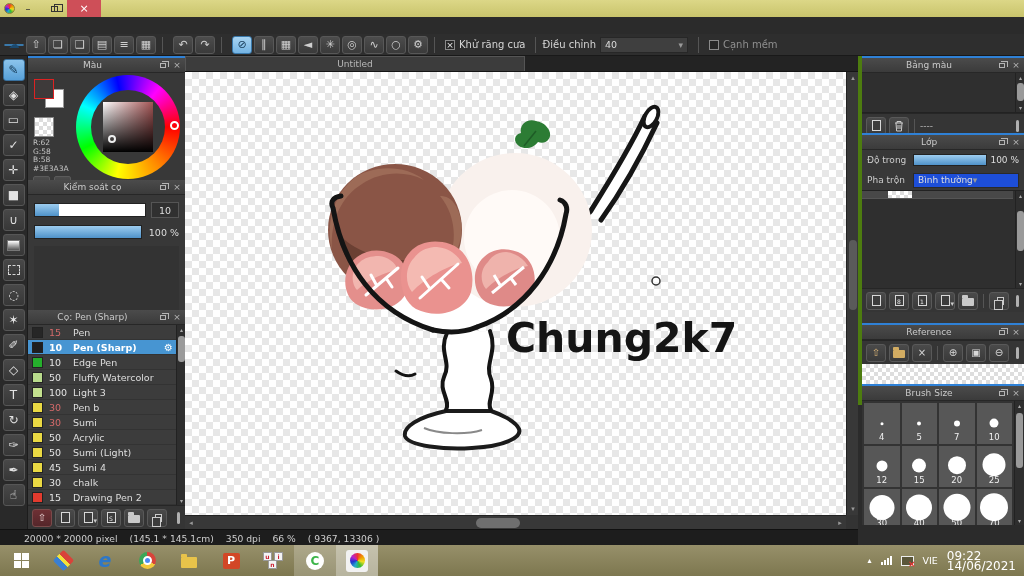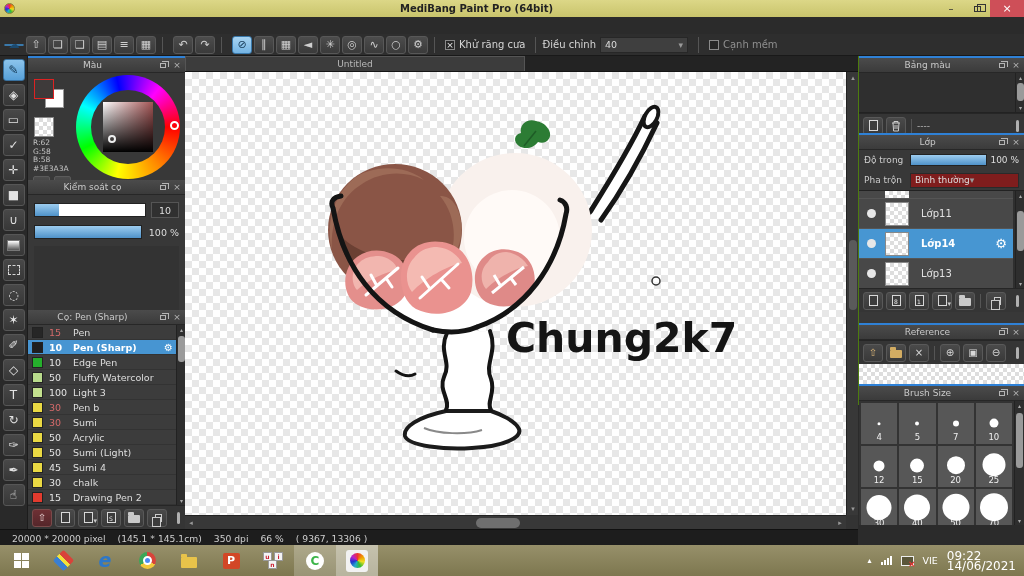--- a/index.html
+++ b/index.html
@@ -40,21 +40,21 @@
 
 
 .toolrail{position:absolute;top:56px;left:0;width:28px;height:473px;background:#292929;display:flex;flex-direction:column;align-items:center;padding-top:3px;gap:3px;border-right:1px solid #1c1c1c}
 .rail-btn{width:22px;height:22px;flex:0 0 22px;background:linear-gradient(#484848,#373737);border:1px solid #565656;border-radius:3px;display:flex;align-items:center;justify-content:center;color:#e2e2e2;font-size:12px}
 .rail-btn.selected{background:linear-gradient(#8cc4ec,#57a0d8);border-color:#39719f;color:#10344f}
 .rail-btn .tglyph.gradient{width:13px;height:11px;background:linear-gradient(#fff,#555);border:1px solid #777}
 .rail-btn .tglyph.dashed{width:12px;height:10px;border:1px dashed #d5d5d5}
 
 
 .leftpanels{position:absolute;top:56px;left:28px;width:157px;height:473px;background:#383838}
-.rightpanels{position:absolute;top:56px;right:0;width:166px;height:349px;background:#383838;border-left:1px solid #4d7c0f}
+.rightpanels{position:absolute;top:56px;right:0;width:166px;height:349px;background:#383838;border-left:4px solid #4d7c0f}
 .panel{position:absolute;left:0;right:0;overflow:hidden}
 .accent{height:2px;background:#2f81d6}
 .panel-header{height:15px;background:linear-gradient(#4b4b4b,#3b3b3b);border-bottom:1px solid #272727;display:flex;align-items:center}
 .panel-title{flex:1;text-align:center;font-size:9px;color:#c9c9c9}
 .ph-btn{width:12px;height:11px;display:flex;align-items:center;justify-content:center;color:#b5b5b5;font-size:9px;margin-right:2px}
 .pop-glyph{position:relative;width:6px;height:5px;border:1px solid #b5b5b5}
 .pop-glyph::before{content:"";position:absolute;left:1px;top:-3px;width:6px;height:5px;border-top:1px solid #b5b5b5;border-right:1px solid #b5b5b5}
 
 
 .panel-mau{top:0;height:124px}
@@ -135,21 +135,21 @@
 .v-thumb{position:absolute;top:38%;left:2px;width:8px;height:70px;background:#5a5a5a;border-radius:4px}
 
 
 .panel-bangmau{top:0;height:77px}
 .bm-list{position:relative;height:40px;background:#2f2f2f;border-bottom:1px solid #222}
 .panel-lop{top:77px;height:200px}
 .lop-row{display:flex;align-items:center;padding:0 5px;height:20px}
 .lop-label{width:46px;font-size:9px;color:#cccccc}
 .lop-slider{position:relative;flex:1;height:12px;background:#fff;border:1px solid #222;overflow:hidden}
 .lop-val{width:32px;text-align:right;font-size:9px;color:#ddd}
-.lop-dd{flex:1;height:15px;background:#7f1d1d;border:1px solid #2a2a2a;display:flex;align-items:center;padding:0 4px;font-size:9px;color:#ddd}
+.lop-dd{flex:1;height:15px;background:#1d4ed8;border:1px solid #2a2a2a;display:flex;align-items:center;padding:0 4px;font-size:9px;color:#ddd}
 .lop-checks{display:flex;align-items:center;gap:6px;height:18px;padding:0 5px}
 .lop-check{display:flex;align-items:center;gap:3px;font-size:8px;color:#cfcfcf;white-space:nowrap}
 .cb-sm{width:8px;height:8px;border:1px solid #999;background:#2e2e2e}
 .layer-list{position:relative;height:98px;background:#2f2f2f;overflow:hidden;padding-right:11px;border-top:1px solid #222}
 .layer-partial{height:8px;display:flex;border-bottom:1px solid #555;background:#484848}
 .layer-partial .thumb-sliver{width:24px;margin-left:26px;height:7px}
 .layer-row{height:30px;display:flex;align-items:center;background:#484848;border-bottom:1px solid #555;position:relative}
 .layer-row.selected{background:#4796d2}
 .eye{width:9px;height:9px;border-radius:50%;background:#e8e8e8;margin-left:8px;flex:0 0 9px}
 .layer-thumb{width:24px;height:24px;margin-left:9px;border:1px solid #888;flex:0 0 24px}
@@ -161,21 +161,21 @@
 .panel-reference{top:267px;height:71px}
 .ref-body{height:32px}
 .panel-brushsize{top:328px;height:141px}
 .bs-grid{position:relative;display:grid;grid-template-columns:repeat(4,1fr);grid-auto-rows:41px;gap:2px;padding:2px 12px 0 2px;background:#333;height:124px;overflow:hidden}
 .bs-cell{background:#575757;display:flex;flex-direction:column;align-items:center;justify-content:flex-end;padding-bottom:2px;position:relative}
 .bs-dot{background:#fff;border-radius:50%;position:absolute;top:50%;left:50%;transform:translate(-50%,-60%)}
 .bs-label{font-size:8.5px;color:#f0f0f0}
 .bs-scroll{position:absolute;right:0;top:0;bottom:0;width:10px;background:#2e2e2e}
 
 
-.statusbar{position:absolute;top:529px;left:0;width:858px;height:18px;background:#1d1d1d;display:flex;align-items:center;padding-left:12px;border-top:1px solid #111}
+.statusbar{position:absolute;top:529px;left:0;width:858px;height:18px;background:#1d1d1d;display:flex;align-items:center;padding-left:24px;border-top:1px solid #111}
 .statusbar .seg{font-size:9.2px;color:#cfcfcf;margin-right:12px;white-space:nowrap}
 
 
 .taskbar{position:absolute;top:545px;left:0;width:1024px;height:31px;background:linear-gradient(#97906a,#7d774f);display:flex;align-items:center}
 .tb-app{width:42px;height:31px;display:flex;align-items:center;justify-content:center}
 .tb-app.tb-active{background:rgba(255,255,255,.22)}
 .tb-app.tb-current{background:rgba(255,255,255,.45)}
 .start-glyph{width:15px;height:15px;display:grid;grid-template-columns:7px 7px;grid-template-rows:7px 7px;gap:1px}
 .start-glyph i{background:#fff}
 .bs-glyph{width:15px;height:15px;transform:rotate(45deg);background:linear-gradient(#d8433a 0 40%,#f2e23c 40% 60%,#3a7fd2 60%);border-radius:2px}
@@ -198,21 +198,20 @@
 .tray-lang{color:#fff;font-size:9.5px}
 .tray-clock{color:#fff;font-size:12px;line-height:10px;text-align:left}
 </style>
 </head>
 <body>
 
 <div class="screen">
 
   <div class="titlebar">
     <div class="app-icon"></div>
-    <div class="title">MediBang Paint Pro (64bit)</div>
     <div class="win-controls">
       <div class="win-btn">–</div>
       <div class="win-btn">
           <span class="restore-glyph"></span>
         </div>
       <div class="win-btn close">×</div>
     </div>
   </div>
 
 
@@ -682,43 +681,20 @@
       <div class="lop-row">
         <span class="lop-label">Pha trộn</span>
         <div class="lop-dd">
           <span class="dd-val">Bình thường</span>
           <span class="dd-arrow"></span>
         </div>
       </div>
       <div class="layer-list">
         <div class="layer-partial">
             <span class="thumb-sliver checker-sm"></span>
-          </div>
-        <div>
-
-            <div class="layer-row">
-              <span class="eye"></span>
-              <span class="layer-thumb checker-sm"></span>
-              <span class="layer-name">Lớp11</span>
-
-            </div>
-
-            <div class="layer-row selected">
-              <span class="eye"></span>
-              <span class="layer-thumb checker-sm"></span>
-              <span class="layer-name">Lớp14</span>
-              <span class="layer-gear"></span>
-            </div>
-
-            <div class="layer-row">
-              <span class="eye"></span>
-              <span class="layer-thumb checker-sm"></span>
-              <span class="layer-name">Lớp13</span>
-
-            </div>
           </div>
         <div class="vscroll-mini" style="right:0">
           <span class="sb-up"></span>
           <span class="sb-thumb" style="top:20px;height:40px"></span>
           <span class="sb-down"></span>
         </div>
       </div>
       <div class="icon-row">
         <div class="small-btn">
             <span class="page-glyph"></span>

